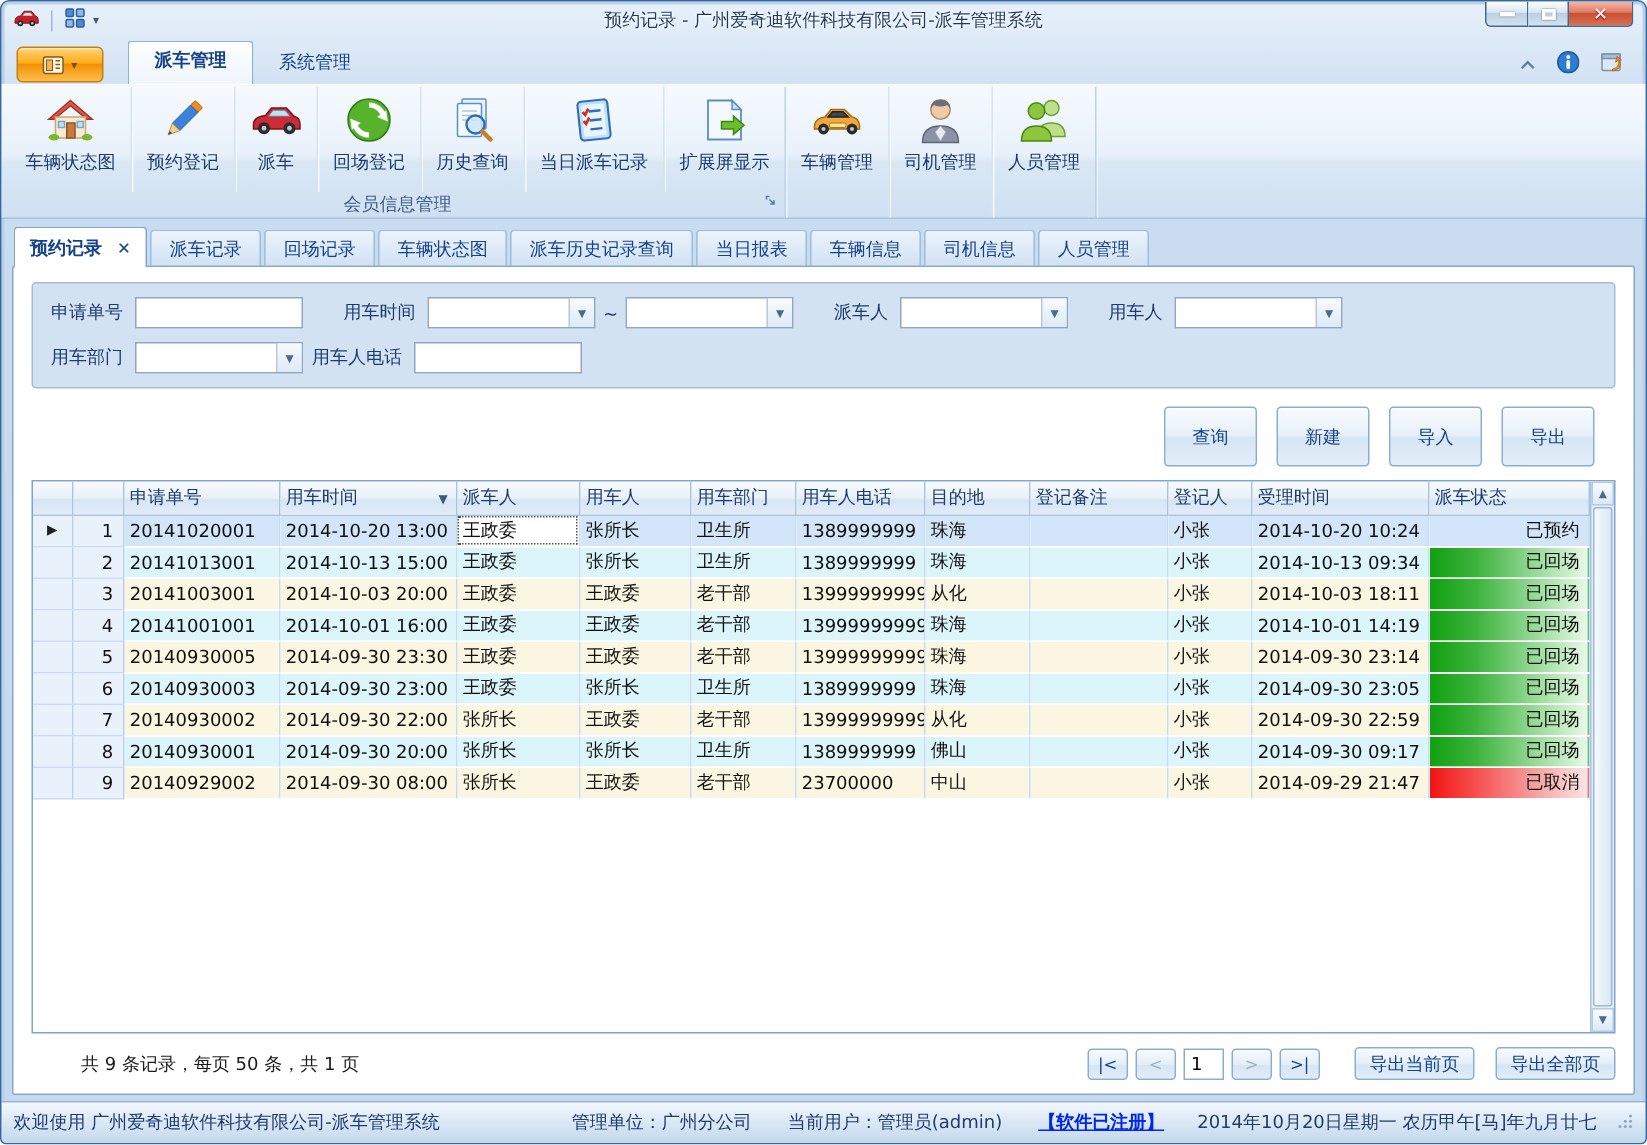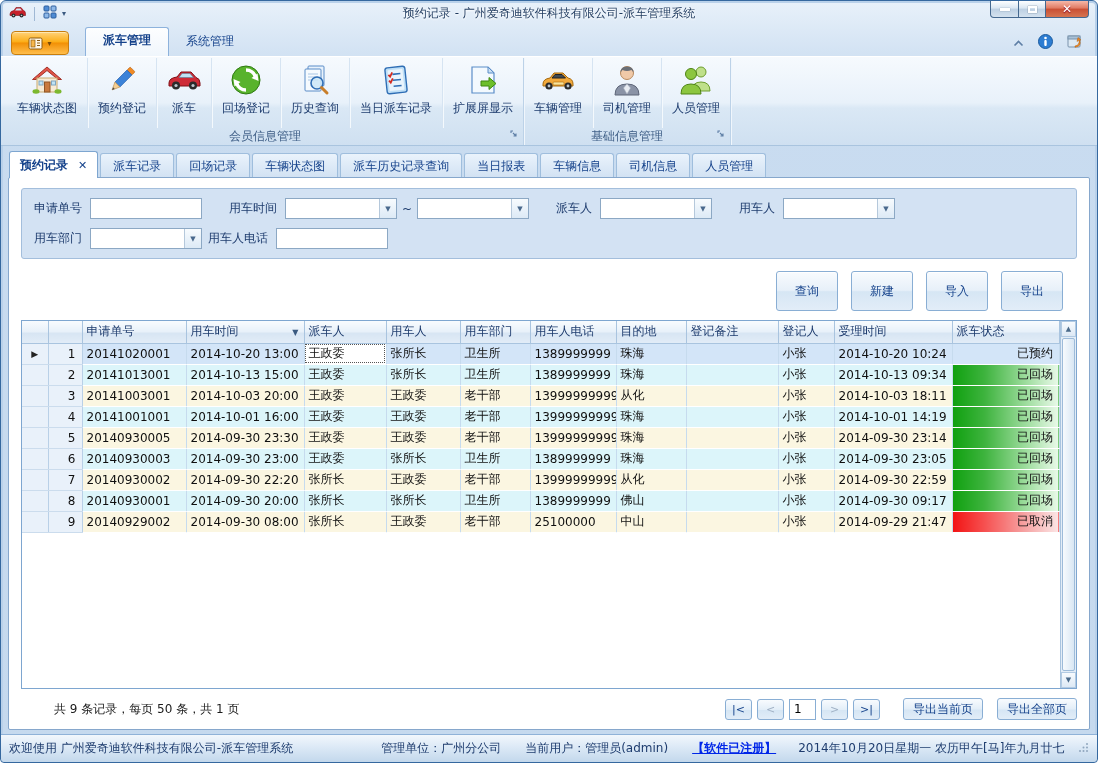--- a/index.html
+++ b/index.html
@@ -335,26 +335,20 @@
           <span class="ricon">
               <svg width="32" height="32" viewBox="0 0 32 32">
                 <circle cx="21" cy="8" r="5" fill="#BFE08A" stroke="#6E9E2E"></circle>
                 <path d="M12 27 q0-9 9-9 q9 0 9 9z" fill="#BFE08A" stroke="#6E9E2E"></path>
                 <circle cx="11" cy="10" r="5.5" fill="#8CC63F" stroke="#4E8414"></circle>
                 <path d="M1 30 q0-10 10-10 q10 0 10 10z" fill="#8CC63F" stroke="#4E8414"></path>
               </svg>
             </span>
           <span>人员管理</span>
         </div>
-      </div>
-      <div class="rgroup-label">
-        <span>基础信息管理</span>
-        <span class="launcher"><svg width="9" height="9" viewBox="0 0 9 9">
-              <path d="M1 3 V1 h2 M3 3 l3 3 M6 3.5 V6 H3.5" fill="none" stroke="#5E7FA6" stroke-width="1.1"></path>
-            </svg></span>
       </div>
     </div>
   </div>
 
   <div class="ribbon-gap"></div>
 
   <div class="docstrip">
     <div class="dtab active">
       <span>预约记录</span>
       <span class="dtab-close">✕</span>
@@ -541,21 +535,21 @@
                 <td>珠海</td>
                 <td></td>
                 <td>小张</td>
                 <td>2014-09-30 23:05</td>
                 <td class="status returned">已回场</td>
               </tr>
               <tr class="cream">
                 <td class="ind"></td>
                 <td class="num">7</td>
                 <td>20140930002</td>
-                <td>2014-09-30 22:20</td>
+                <td>2014-09-30 22:00</td>
                 <td>张所长</td>
                 <td>王政委</td>
                 <td>老干部</td>
                 <td>13999999999</td>
                 <td>从化</td>
                 <td></td>
                 <td>小张</td>
                 <td>2014-09-30 22:59</td>
                 <td class="status returned">已回场</td>
               </tr>
@@ -575,21 +569,21 @@
                 <td class="status returned">已回场</td>
               </tr>
               <tr class="cream">
                 <td class="ind"></td>
                 <td class="num">9</td>
                 <td>20140929002</td>
                 <td>2014-09-30 08:00</td>
                 <td>张所长</td>
                 <td>王政委</td>
                 <td>老干部</td>
-                <td>25100000</td>
+                <td>23700000</td>
                 <td>中山</td>
                 <td></td>
                 <td>小张</td>
                 <td>2014-09-29 21:47</td>
                 <td class="status cancelled">已取消</td>
               </tr>
             </tbody>
         </table>
       </div>
       <div class="vscroll">

